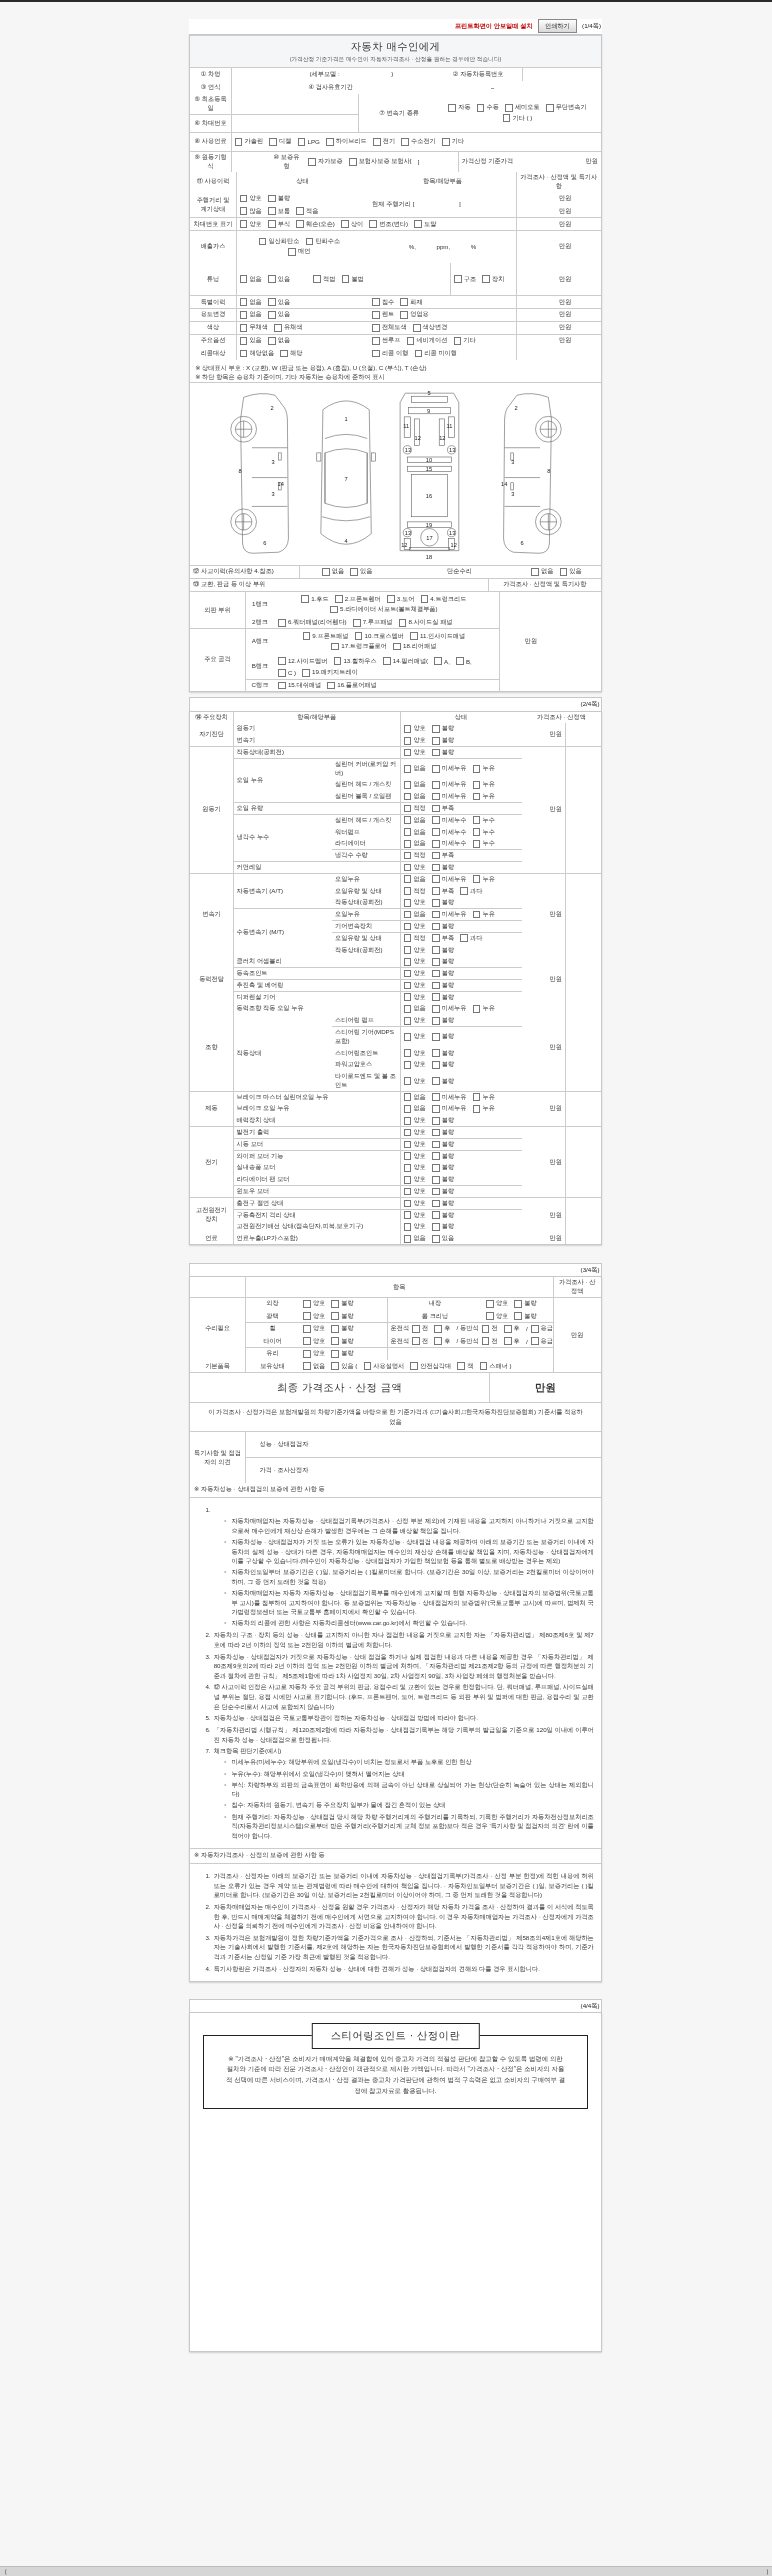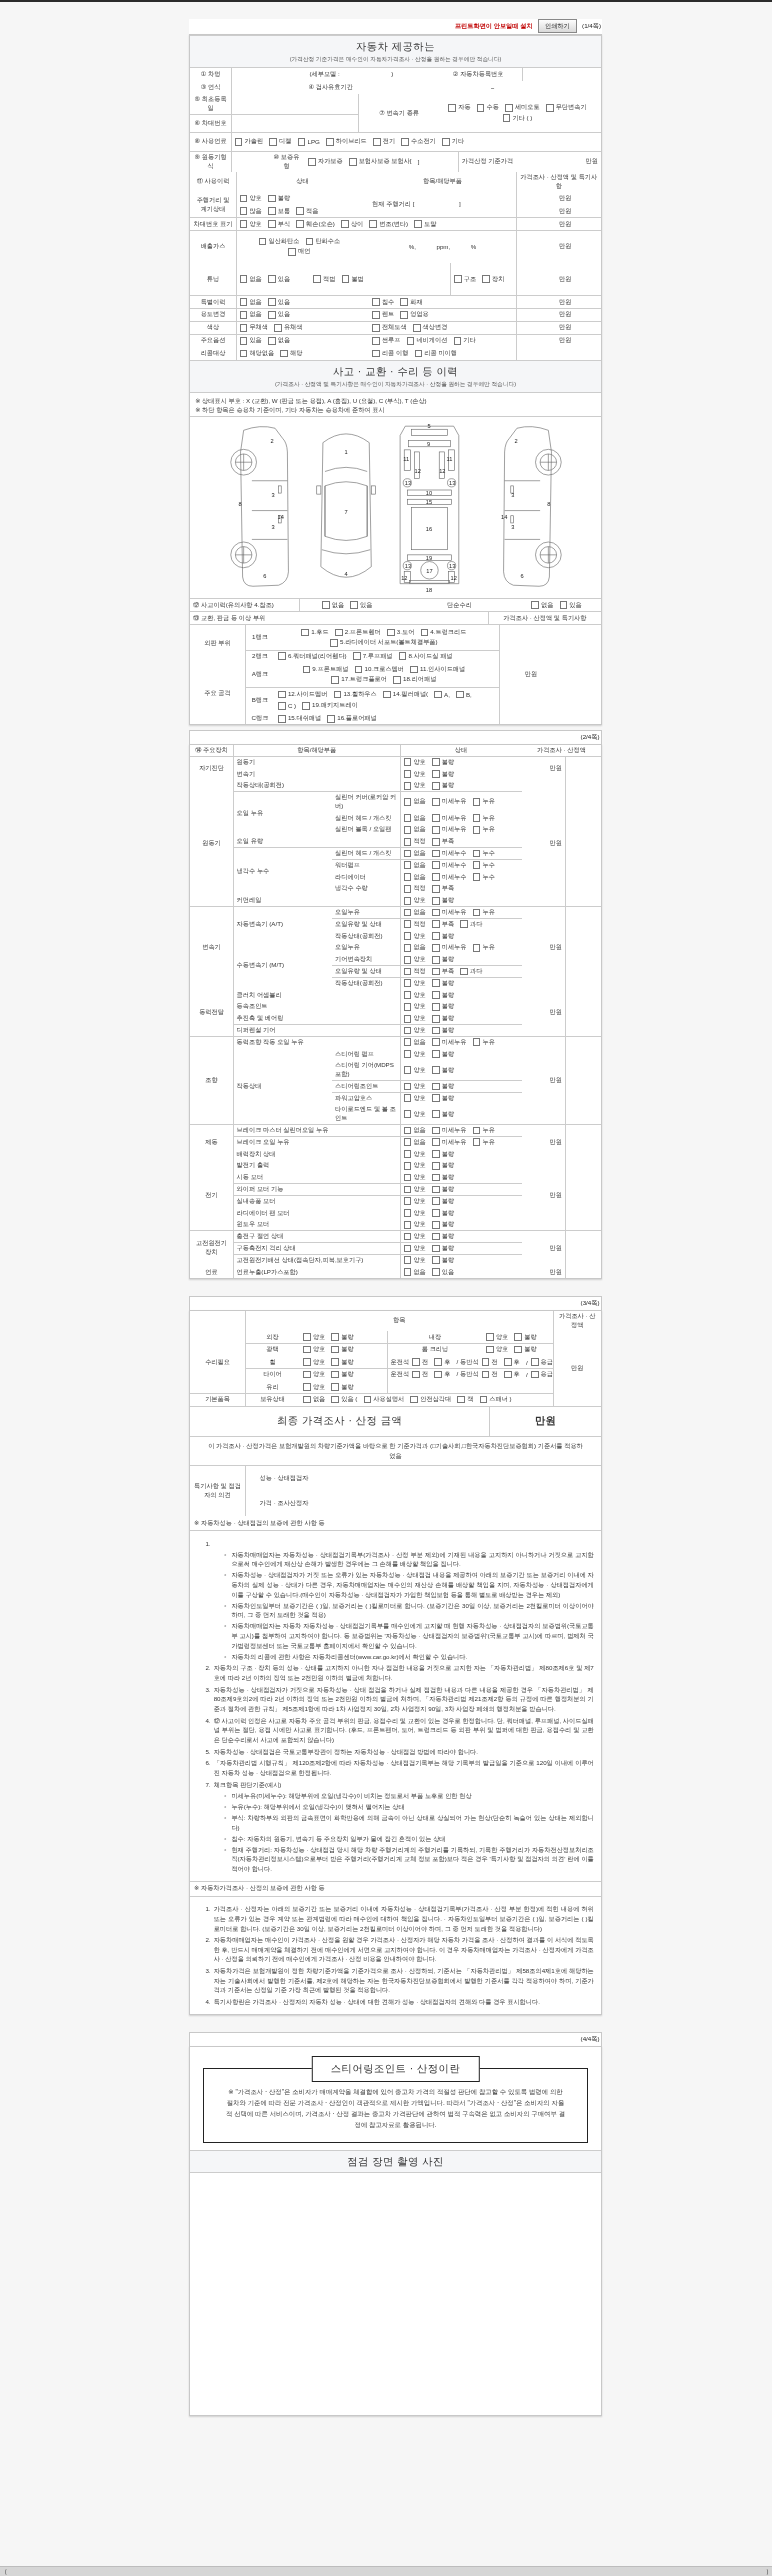--- a/index.html
+++ b/index.html
@@ -71,21 +71,21 @@
 
   <div class="toolbar">
     <span class="rednote">프린트화면이 안보일때 설치</span>
     <button class="printbtn">인쇄하기</button>
     <span class="pagetag">(1/4쪽)</span>
   </div>
 
   <div class="pagebox">
 
     <div class="sechead">
-      <div class="st">자동차 제공하는</div>
+      <div class="st">자동차 매수인에게</div>
       <div class="ss">(가격산정 기준가격은 매수인이 자동차가격조사 · 산정을 원하는 경우에만 적습니다)</div>
     </div>
 
     <div class="vgrid">
       <div class="hrow">
         <div class="lab" style="width:35px">① 차명</div>
         <div style="width:68px"></div>
         <div class="pre" style="width:121px">(세부모델 :                              )</div>
         <div class="lab" style="width:82px">② 자동차등록번호</div>
         <div style="flex:1"></div>
@@ -423,24 +423,20 @@
           </span>
           <span class="chk">
             <span class="box"></span>
             <span>리콜 미이행</span>
           </span>
         </div>
       <div></div>
       <div></div>
     </div>
 
-    <div class="sechead">
-      <div class="st">사고 · 교환 · 수리 등 이력</div>
-      <div class="ss">(가격조사 · 산정액 및 특기사항은 매수인이 자동차가격조사 · 산정을 원하는 경우에만 적습니다)</div>
-    </div>
 
     <div style="padding:3.1px 5.2px 1px;font-size:6.2px;line-height:1.5">
       <div>※ 상태표시 부호 : X (교환), W (판금 또는 용접), A (흠집), U (요철), C (부식), T (손상)</div>
       <div>※ 하단 항목은 승용차 기준이며, 기타 자동차는 승용차에 준하여 표시</div>
     </div>
 
     <div style="border-top:0.5px solid #ccc;display:flex;justify-content:center;padding:3.1px 0">
       <svg width="340" height="175" viewBox="0 0 660 340">
         <g stroke="#666" fill="none" stroke-width="1.2">
           <path d="M34,20 Q66,8 95,16 L110,36 Q118,44 119,62 L121,295 Q120,315 102,321 L52,323 Q34,323 32,305 L28,62 Z"></path>
@@ -1525,23 +1521,20 @@
 
   <div class="tagstrip" style="margin-top:17.5px">
     <span class="pagetag">(4/4쪽)</span>
   </div>
   <div class="pagebox">
     <div class="defouter">
       <div class="deftitle">스티어링조인트 · 산정이란</div>
       <div class="defbody">※ "가격조사 · 산정"은 소비자가 매매계약을 체결함에 있어 중고차 가격의 적절성 판단에 참고할 수 있도록 법령에 의한 절차와 기준에 따라 전문 가격조사 · 산정인이 객관적으로 제시한 가액입니다. 따라서 "가격조사 · 산정"은 소비자의 자율적 선택에 따른 서비스이며, 가격조사 · 산정 결과는 중고차 가격판단에 관하여 법적 구속력은 없고 소비자의 구매여부 결정에 참고자료로 활용됩니다.</div>
     </div>
 
-    <div class="sechead" style="margin-top:7.2px">
-      <div class="st">점검 장면 촬영 사진</div>
-    </div>
     <div class="photoarea"></div>
 
   </div>
 </div>
 
 <div class="scrollbar">
   <div class="sb">⟨</div>
   <div class="sb">⟩</div>
 </div>
 

